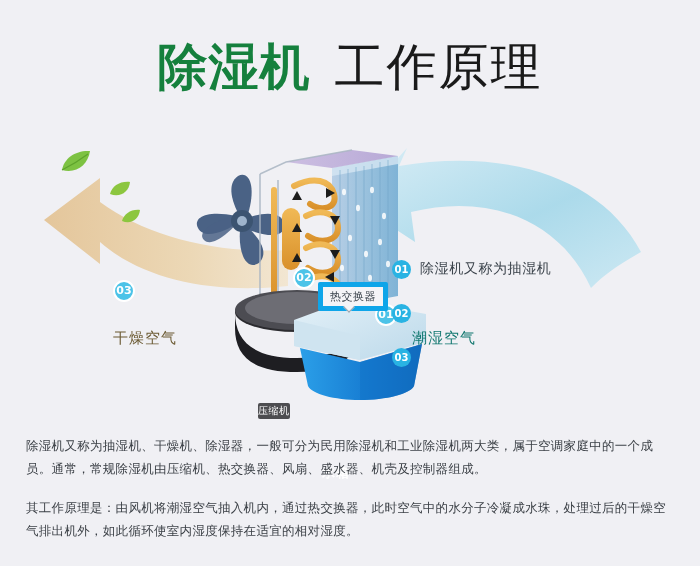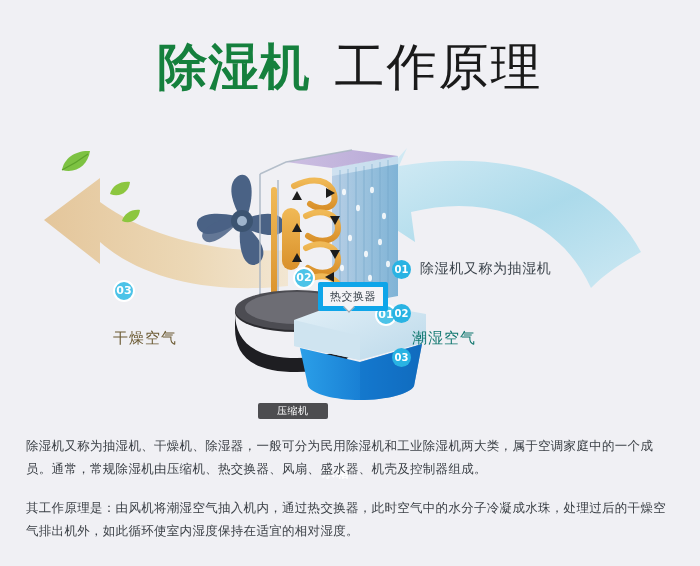--- a/index.html
+++ b/index.html
@@ -129,21 +129,21 @@
     border-right: 1px solid #9aa4ad;
     border-bottom: 1px solid #9aa4ad;
     transform: rotate(45deg);
   }
 
   
   .tag-compressor {
     position: absolute;
     left: 258px;
     top: 283px;
-    padding: 1px 19px;
+    padding: 1px 0;
     background: rgba(40,40,44,.82);
     color: #ffffff;
     font-size: 10px;
     letter-spacing: .5px;
     border-radius: 2px;
   }
   
   .tag-tank {
     position: absolute;
     left: 322px;

